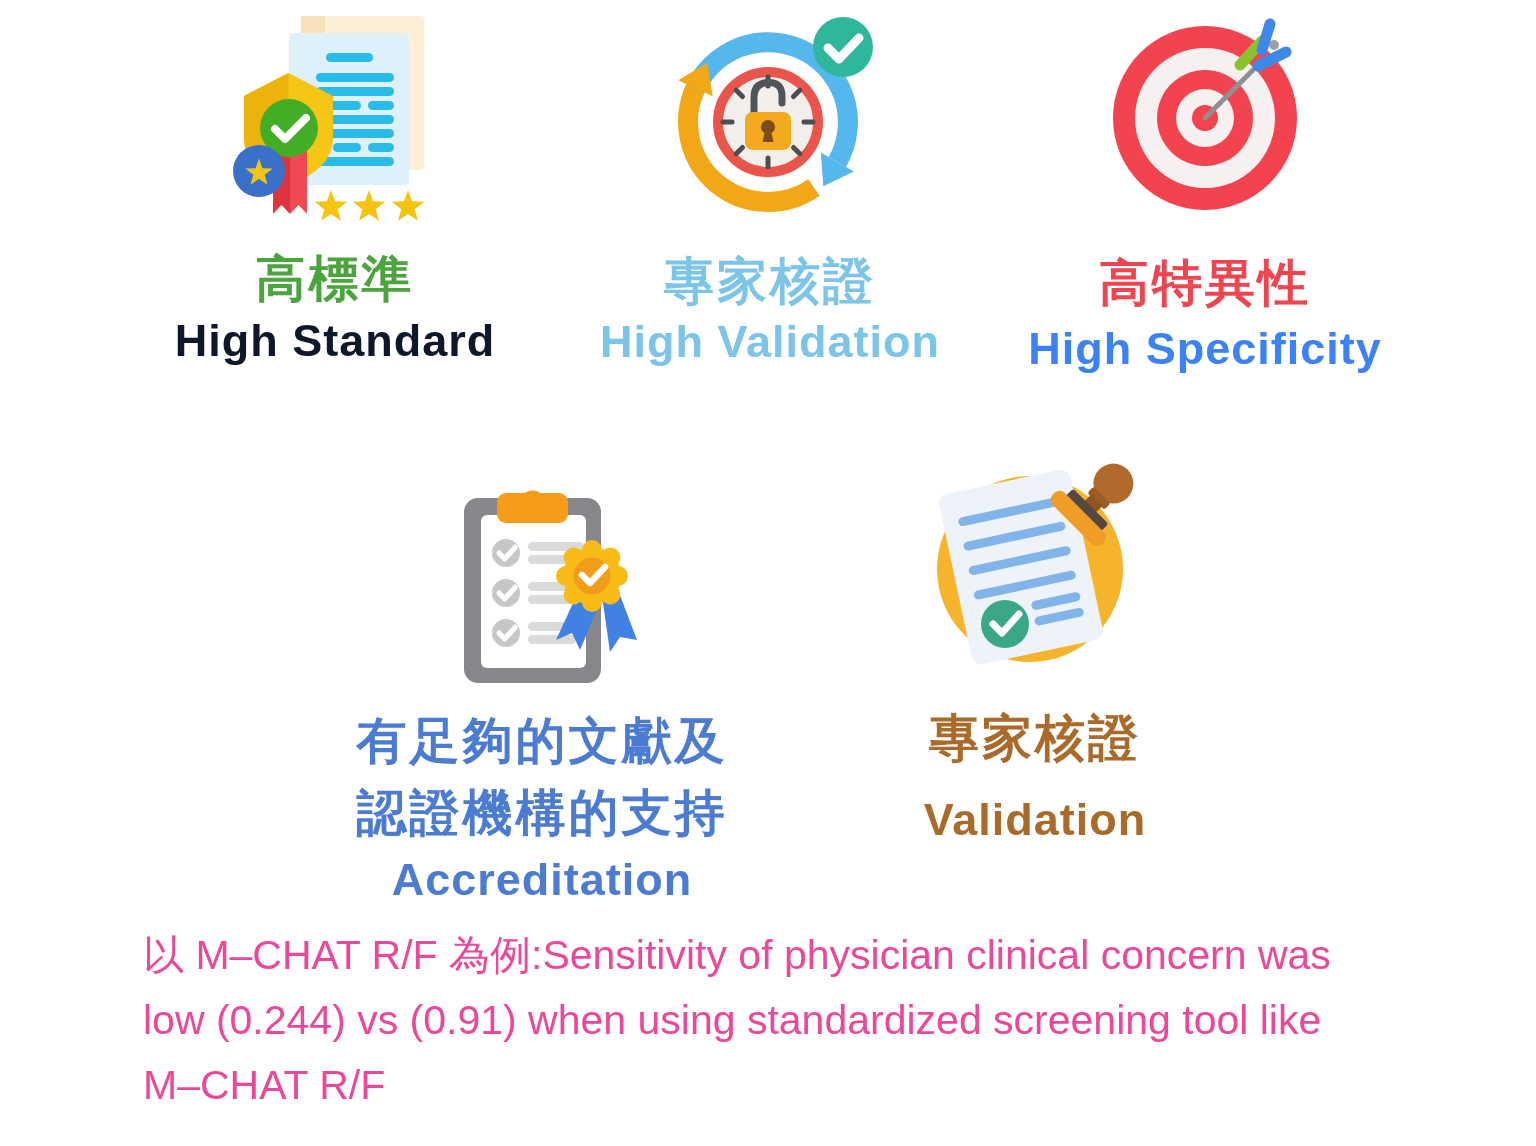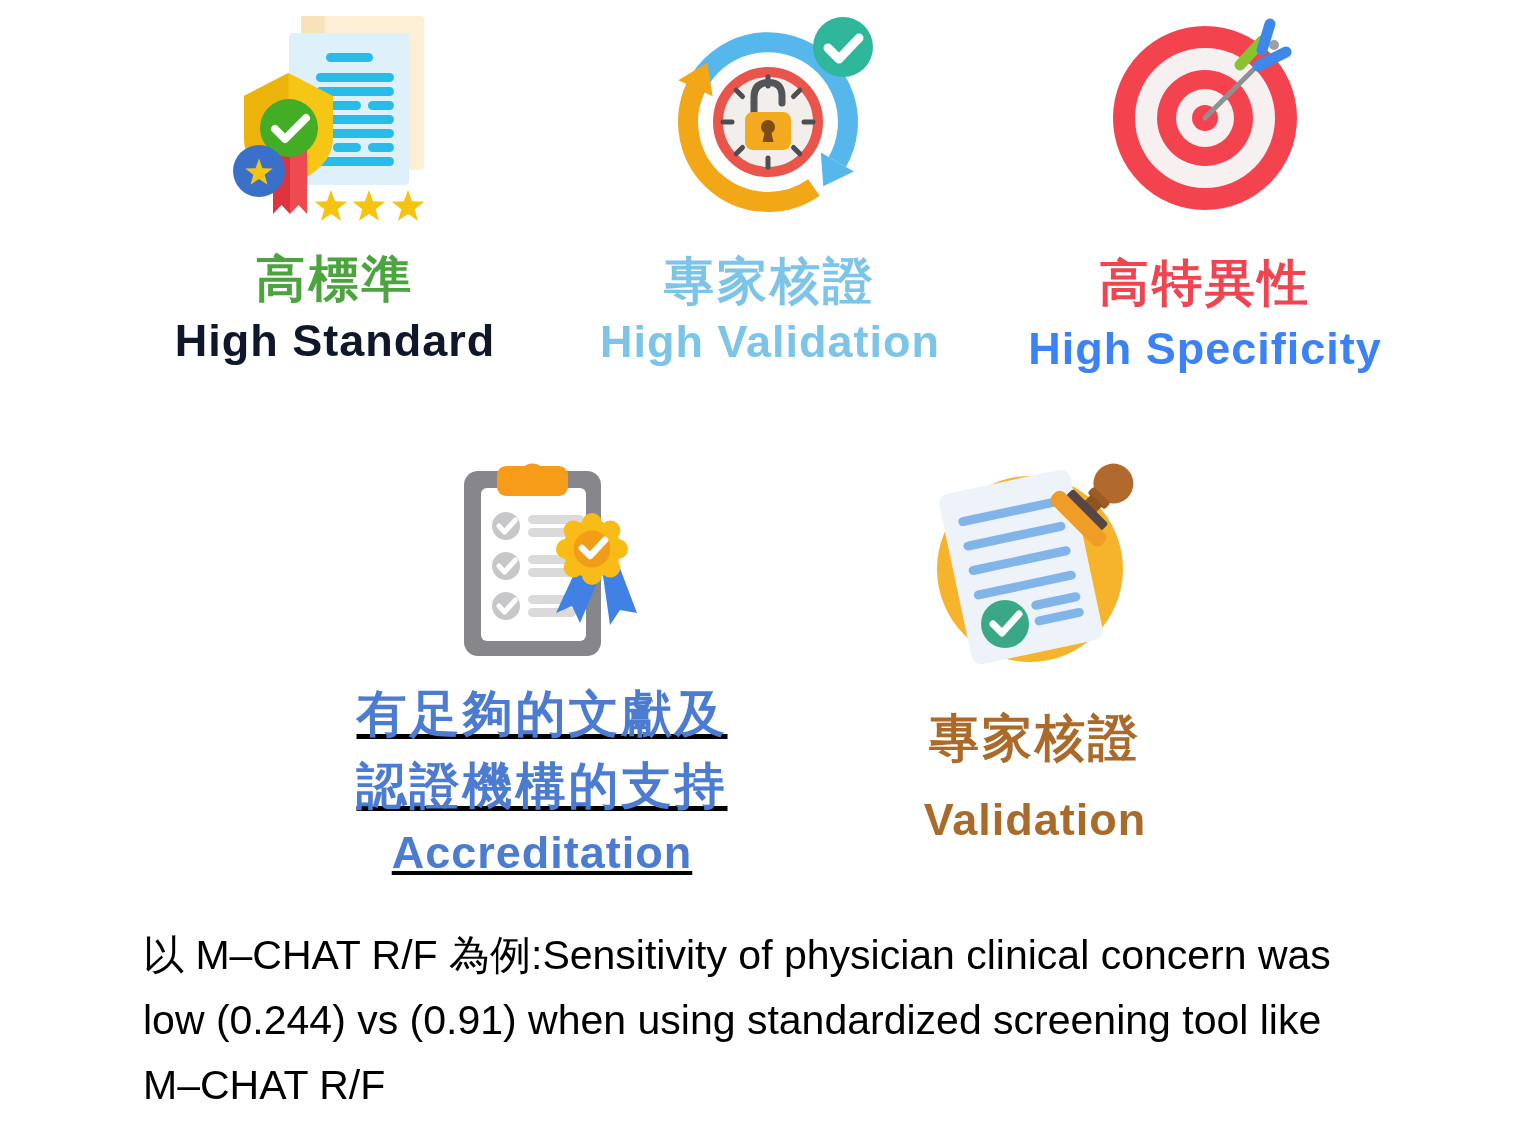--- a/index.html
+++ b/index.html
@@ -11,21 +11,21 @@
   .en{font-weight:700;font-size:45px;line-height:57px;letter-spacing:1px;white-space:nowrap;}
   #card-standard{left:110px;top:3px;width:450px;}
   #card-standard .zh{margin-top:13px;}
   #card-standard .en{margin-top:4px;}
   #card-sensitivity{left:555px;top:8px;width:430px;}
   #card-sensitivity .zh{margin-top:10px;}
   #card-sensitivity .en{margin-top:3px;}
   #card-specificity{left:990px;top:8px;width:430px;}
   #card-specificity .zh{margin-top:22px;}
   #card-specificity .en{margin-top:8px;}
-  #card-accreditation{left:327px;top:441px;width:430px;text-decoration:underline;}
+  #card-accreditation{left:327px;top:468px;width:430px;}
   #card-accreditation .zh{margin-top:15px;}
   #card-accreditation .en{margin-top:9px;}
   #card-validation{left:820px;top:450px;width:430px;gap:7px;}
   #card-validation .zh{margin-top:33px;}
   #card-validation .en{margin-top:17px;}
   .note{position:absolute;left:143px;top:923px;font-size:41px;line-height:65px;font-weight:400;}
   .note div{white-space:nowrap;}
 </style>
 </head>
 <body>
@@ -189,19 +189,19 @@
           <rect x="135" y="67" width="70" height="17" rx="7" fill="#f09d28"></rect>
         </g>
         <circle cx="80" cy="174" r="24" fill="#3aa886"></circle>
         <path d="M68,174 l9,9 l17,-19" stroke="#ffffff" stroke-width="7" fill="none" stroke-linecap="round" stroke-linejoin="round"></path>
       </svg>
     </span>
     <div class="zh" style="color: rgb(169, 106, 42);">專家核證</div>
     <div class="en" style="color: rgb(169, 106, 42);">Validation</div>
   </div>
 
-  <div class="note" style="color: #000000;">
+  <div class="note" style="color: #ec4899;">
     <div>以 M–CHAT R/F 為例:Sensitivity of physician clinical concern was</div>
     <div>low (0.244) vs (0.91) when using standardized screening tool like</div>
     <div>M–CHAT R/F</div>
   </div>
 
 </div>
 
 </body></html>

